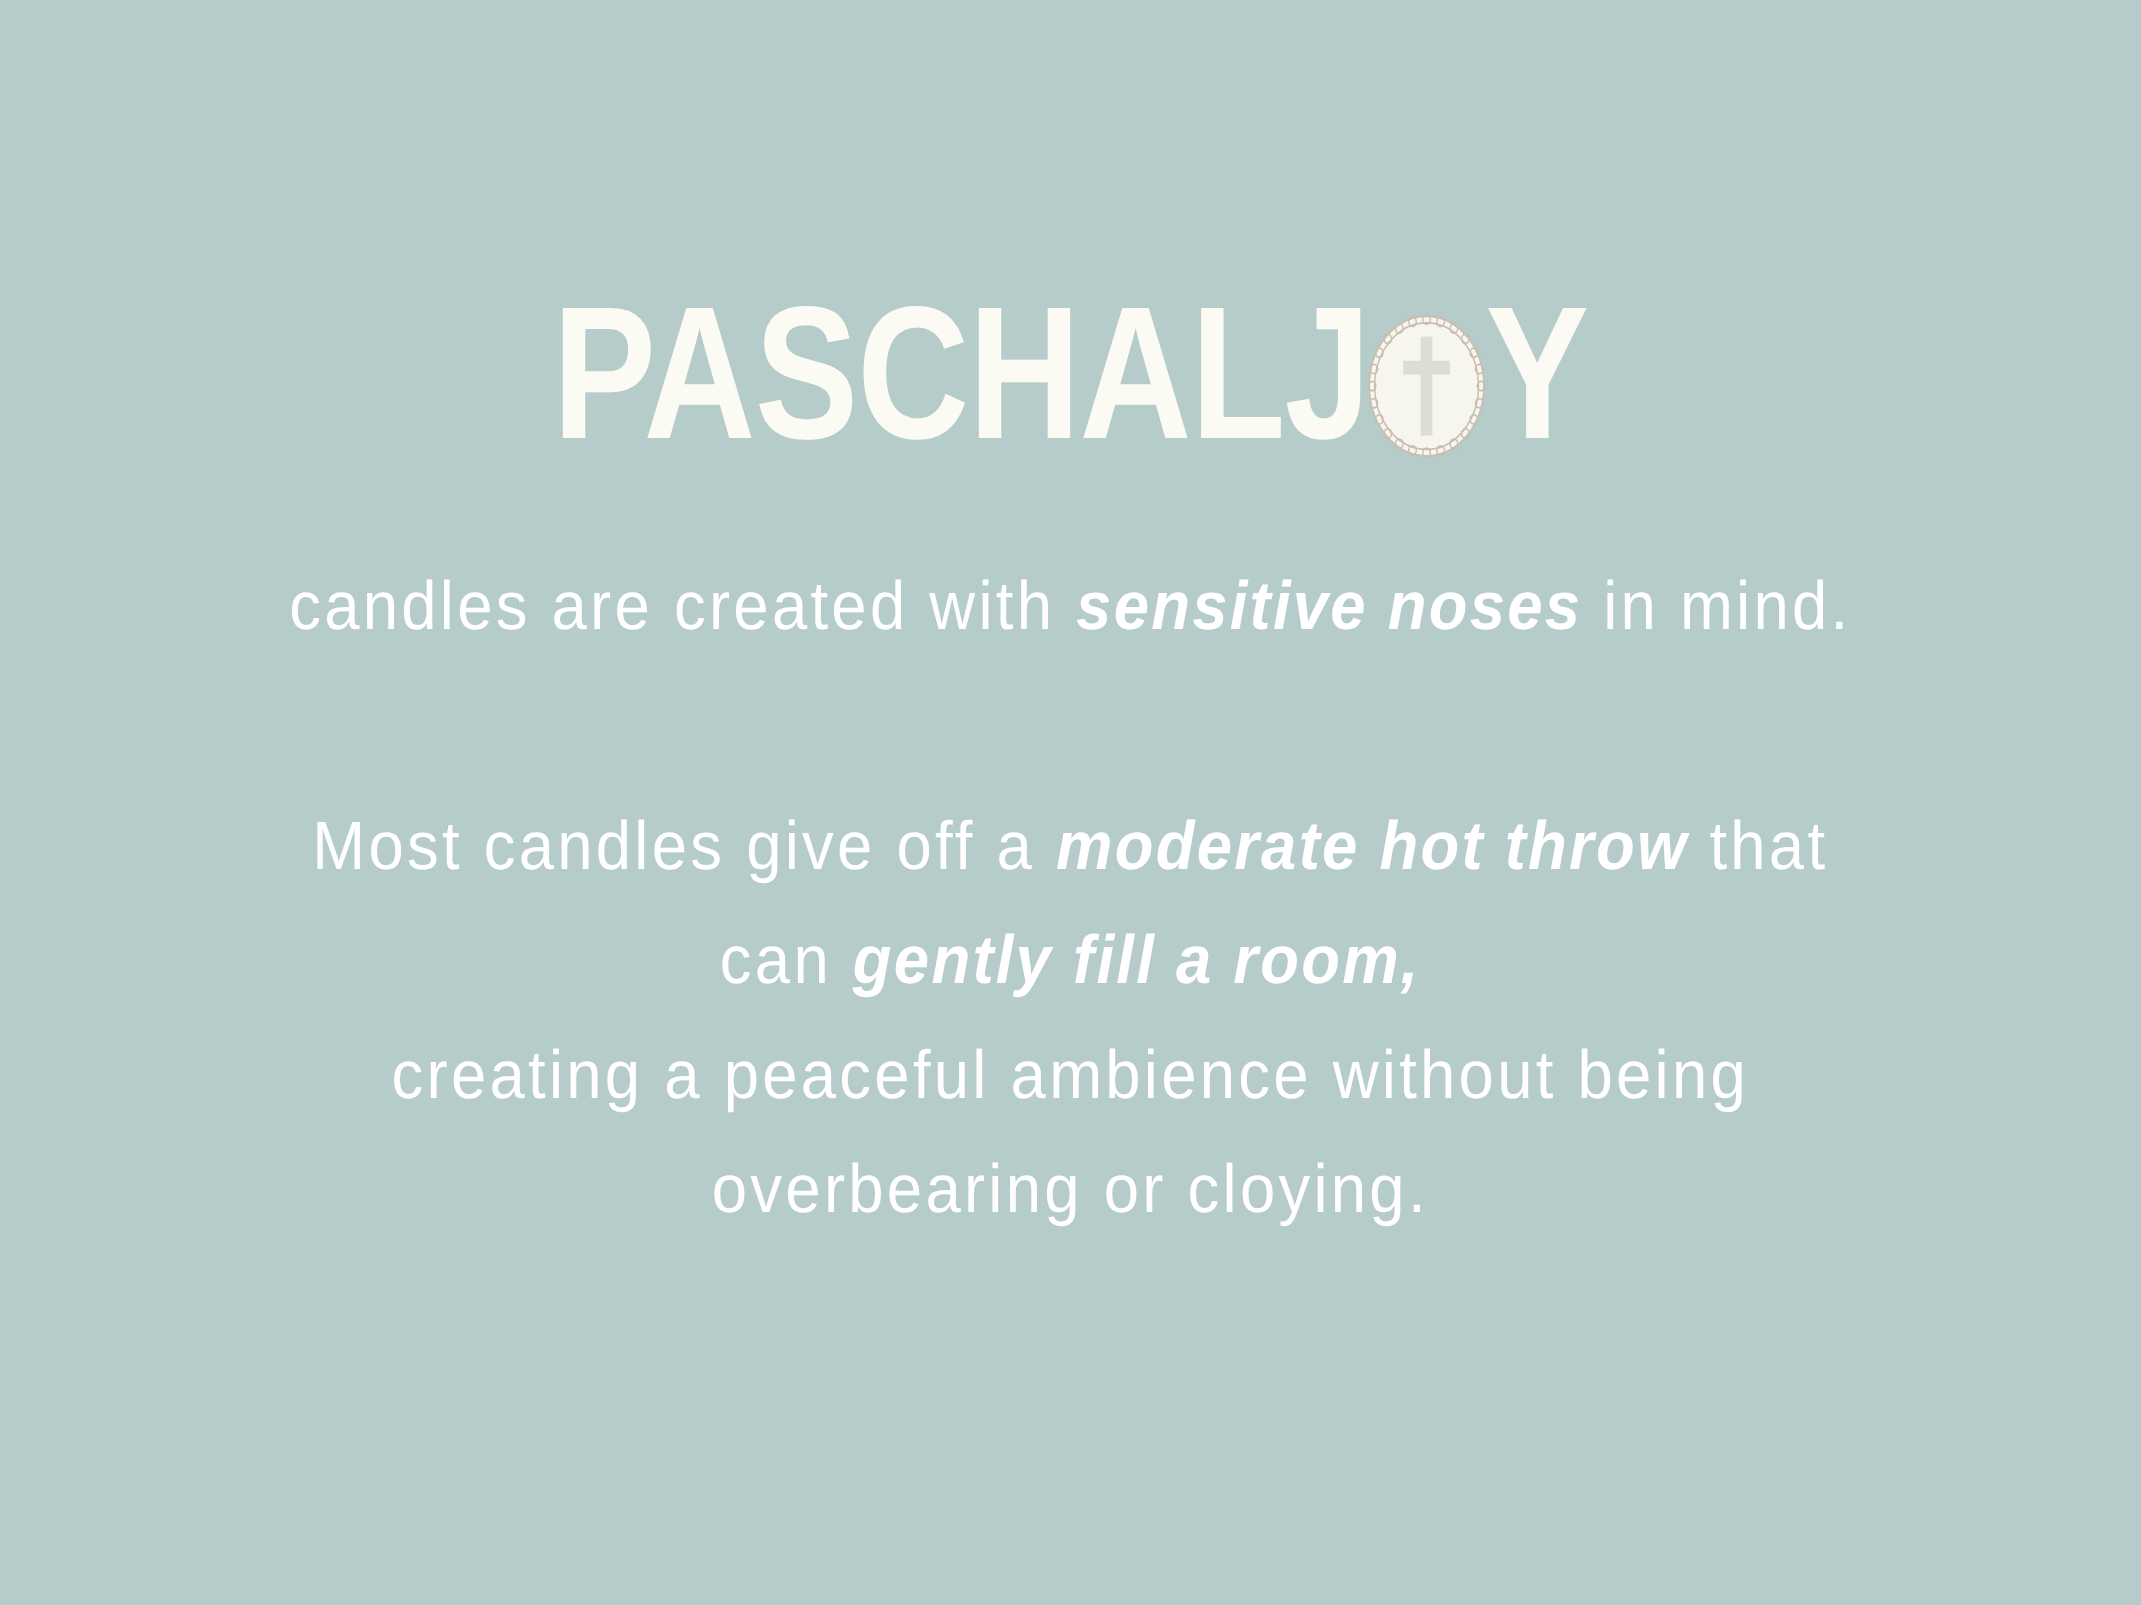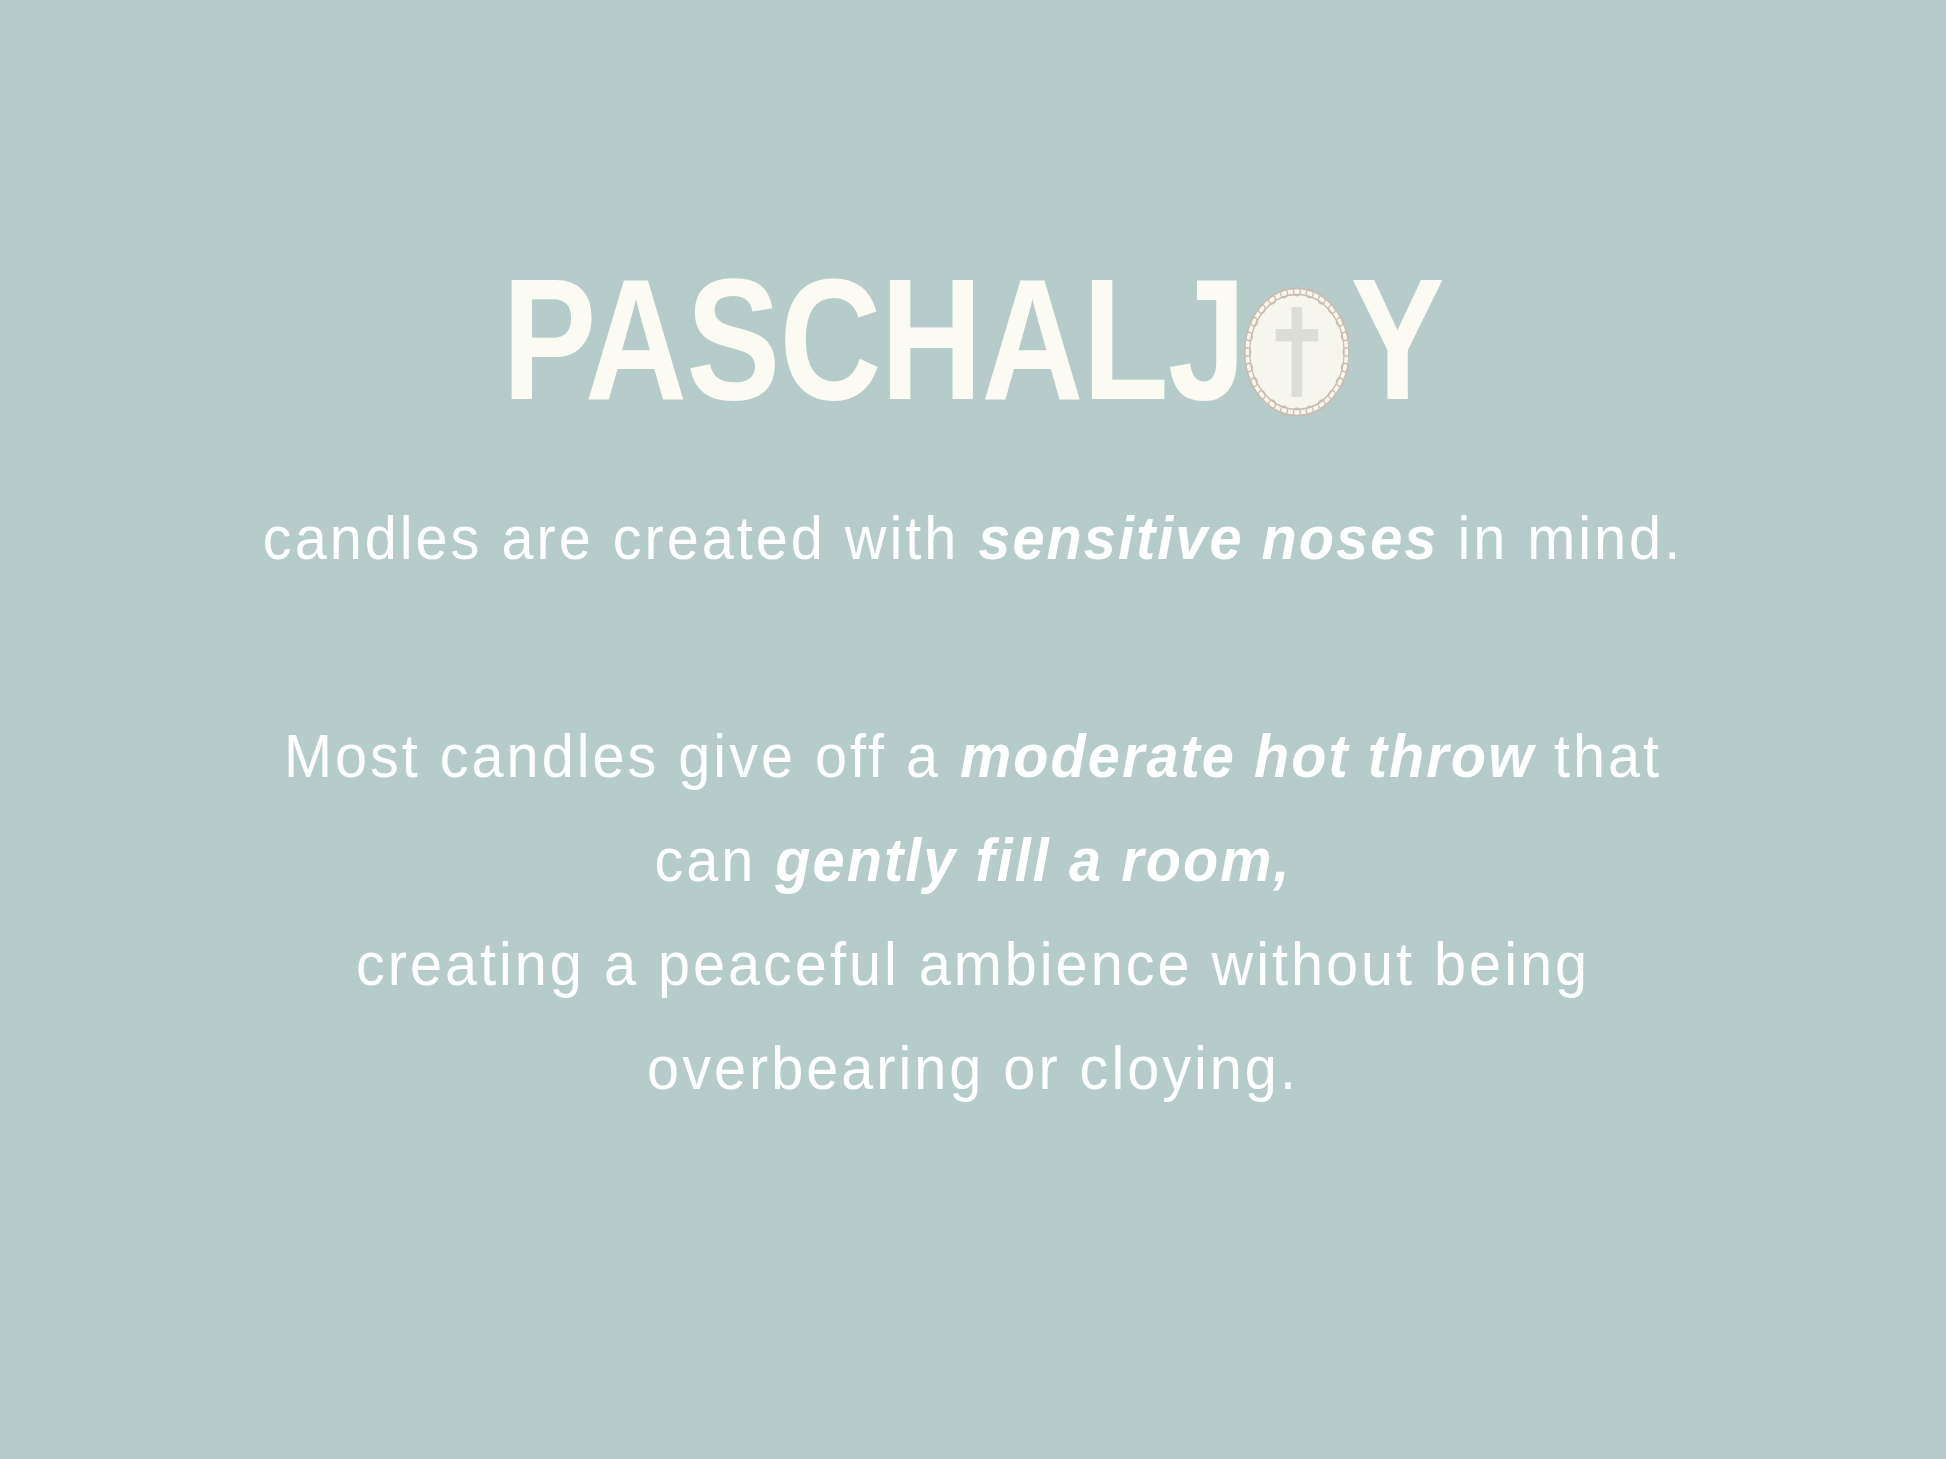--- a/index.html
+++ b/index.html
@@ -70,21 +70,21 @@
     top: 0;
     width: 146px;
     height: 146px;
     display: block;
   }
 
   
   .copy-block {
     position: absolute;
     left: 0;
-    top: 486px;
+    top: 500px;
     width: 1946px;
     text-align: center;
     color: #ffffff;
   }
 
   .copy-line {
     font-family: "Liberation Sans Narrow", "Liberation Sans", sans-serif;
     font-size: 62px;
     line-height: 104px;
     font-weight: 400;

